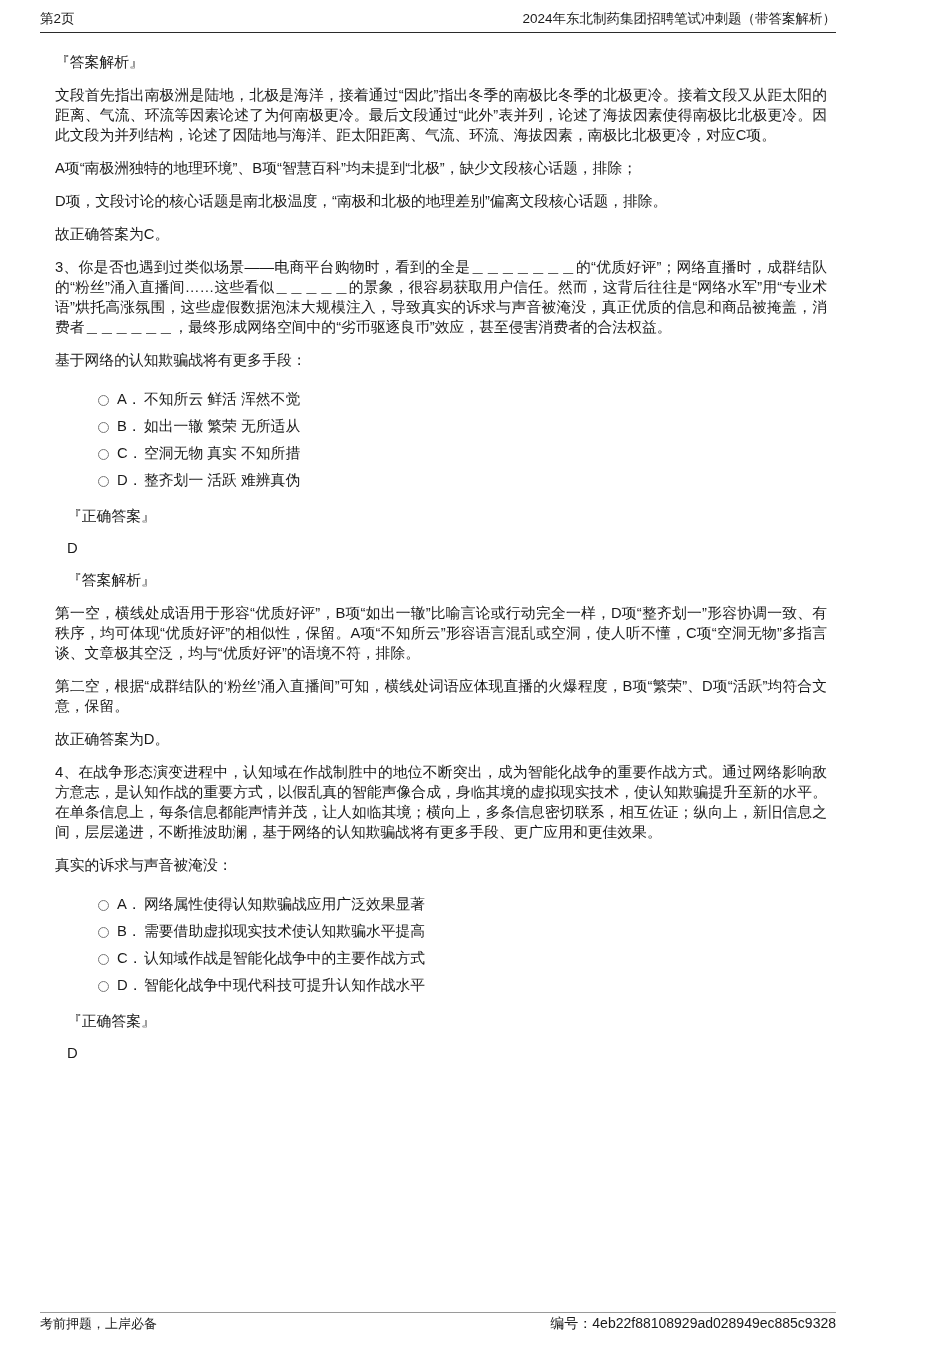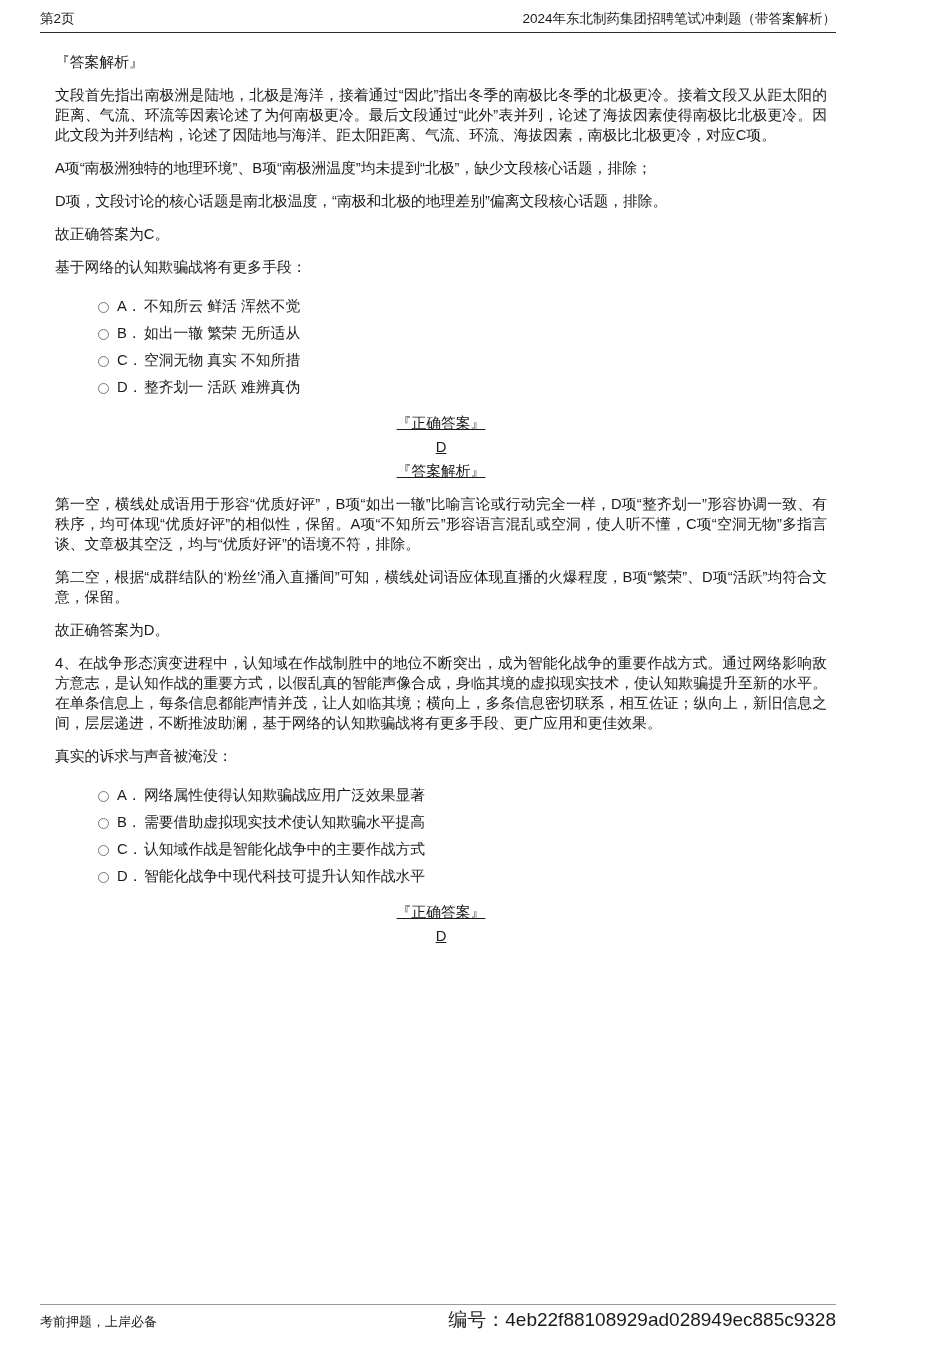--- a/index.html
+++ b/index.html
@@ -47,24 +47,23 @@
     text-align: left;
   }
   .first-label {
     margin-top: 19px !important;
   }
   .answer-block {
     margin-top: 8px;
   }
   .answer-block .label-line,
   .answer-block .answer-line {
-    margin: 4px !important;
+    margin: 12px !important;
     line-height: 20px;
-    text-align: center;
-    text-decoration: underline;
+    text-align: left;
   }
   .answer-line {
     margin-left: -3px;
   }
   .source-line {
     text-align: left;
   }
   
   .options {
     margin: 15px 0 13px 0;
@@ -100,41 +99,42 @@
     right: 38px;
     bottom: 12px;
     border-top: 1px solid #9a9a9a;
     padding-top: 2px;
     display: flex;
     justify-content: space-between;
     align-items: baseline;
     font-size: 13px;
   }
   .footer .code-wrap {
-    font-size: 19px;
+    font-size: 14px;
   }
 </style>
 </head>
 <body>
 
 <div class="page">
 
   <div class="header">
     <span>第2页</span>
     <span>2024年东北制药集团招聘笔试冲刺题（带答案解析）</span>
   </div>
 
   <div class="content">
 
     <p class="label-line first-label">『答案解析』</p>
     <p class="para">文段首先指出南极洲是陆地，北极是海洋，接着通过“因此”指出冬季的南极比冬季的北极更冷。接着文段又从距太阳的距离、气流、环流等因素论述了为何南极更冷。最后文段通过“此外”表并列，论述了海拔因素使得南极比北极更冷。因此文段为并列结构，论述了因陆地与海洋、距太阳距离、气流、环流、海拔因素，南极比北极更冷，对应C项。</p>
-    <p class="para">A项“南极洲独特的地理环境”、B项“南极洲温度”均未提到“北极”，缺少文段核心话题，排除；</p>
+    <p class="para">A项“南极洲独特的地理环境”、B项“智慧百科”均未提到“北极”，缺少文段核心话题，排除；</p>
     <p class="para">D项，文段讨论的核心话题是南北极温度，“南极和北极的地理差别”偏离文段核心话题，排除。</p>
     <p class="para">故正确答案为C。</p>
 
+    <p class="para">3、你是否也遇到过类似场景——电商平台购物时，看到的全是＿＿＿＿＿＿＿的“优质好评”；网络直播时，成群结队的“粉丝”涌入直播间……这些看似＿＿＿＿＿的景象，很容易获取用户信任。然而，这背后往往是“网络水军”用“专业术语”烘托高涨氛围，这些虚假数据泡沫大规模注入，导致真实的诉求与声音被淹没，真正优质的信息和商品被掩盖，消费者＿＿＿＿＿＿，最终形成网络空间中的“劣币驱逐良币”效应，甚至侵害消费者的合法权益。</p>
     <p class="para">基于网络的认知欺骗战将有更多手段：</p>
 
     <div class="options">
       <div class="option-row">
         <span class="radio"></span>
         <span class="opt-letter">A．</span>
         <span class="opt-text">不知所云 鲜活 浑然不觉</span>
       </div>
       <div class="option-row">
         <span class="radio"></span>

